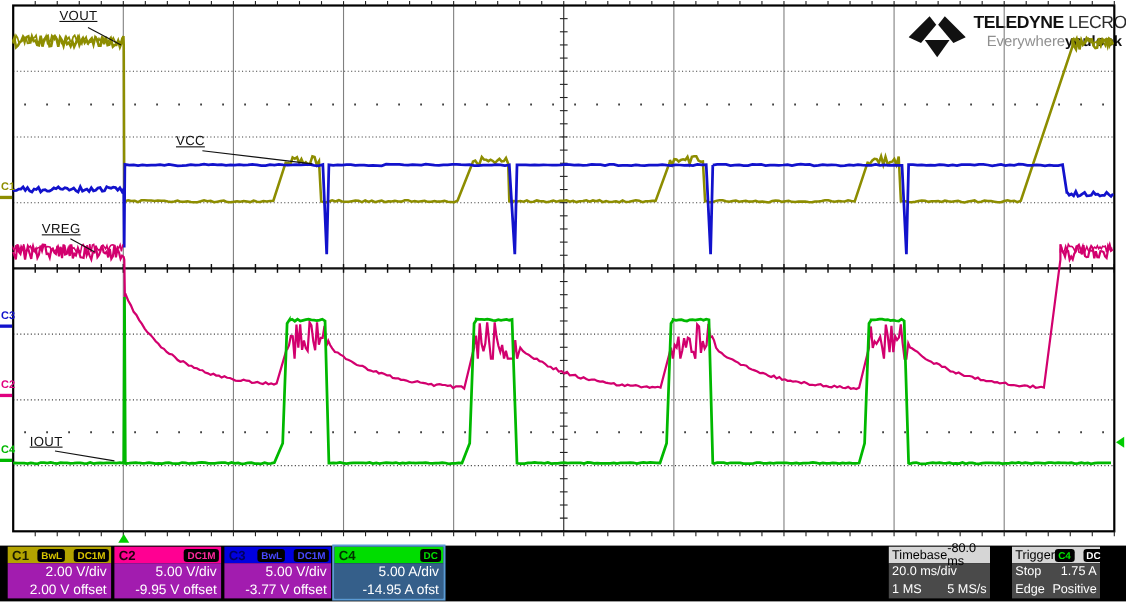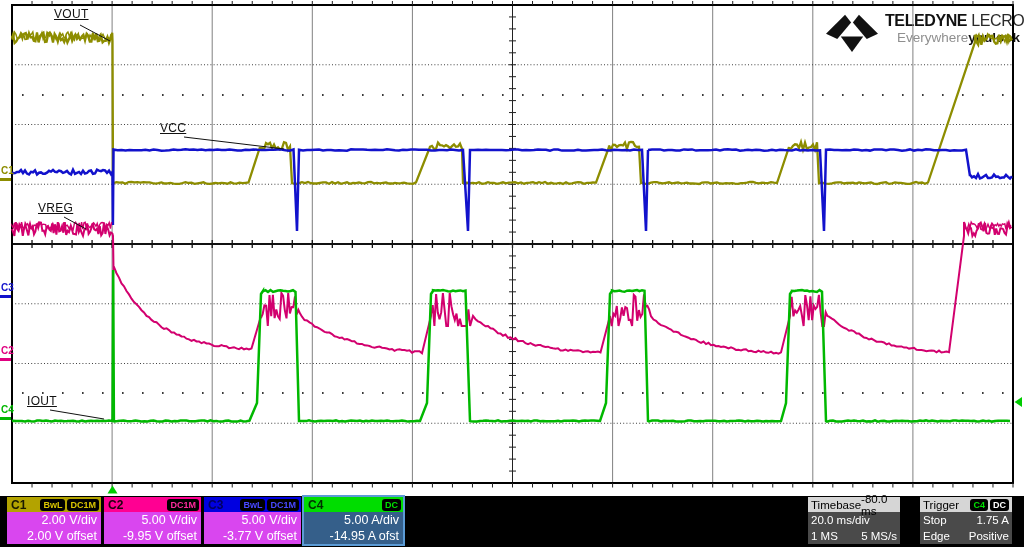--- a/index.html
+++ b/index.html
@@ -22,24 +22,24 @@
   .brand-rest{font-weight:normal;color:#2a2a2a;}
   .tagline{font-size:13.5px;white-space:nowrap;line-height:15px;}
   .tag-gray{color:#8f8f8f;margin-left:12px;}
   .tag-bold{font-weight:bold;color:#111;}
 
   
   #bar{position:absolute;left:0;top:496px;width:1024px;height:51px;background:#000;z-index:10;}
   .box{position:absolute;top:1px;height:47px;}
   .chhead{height:15px;display:flex;align-items:center;padding:0 2px 0 4px;}
   .chid{font-size:12px;font-weight:bold;color:#000;}
-  .badges{margin-left:auto;display:flex;gap:2px;}
+  .badges{margin-left:auto;display:flex;gap:8px;}
   .badge{background:#000;border-radius:3px;font-size:9px;font-weight:bold;
          padding:1px 3px;line-height:10px;}
-  .chbody{height:31px;background:#d946ef;color:#fff;font-size:12.5px;text-align:right;
+  .chbody{height:31px;background:#a21caf;color:#fff;font-size:12.5px;text-align:right;
           padding:1px 4px 0 0;line-height:15.5px;}
   .box.sel{outline:2px solid #5b9bd5;}
   .box.sel .chbody{background:#355f8a;}
 
   .infohead{height:15px;background:#d6d6d6;color:#000;font-size:11.5px;display:flex;
             align-items:center;padding:0 3px;justify-content:space-between;}
   .infobody{height:31px;background:#4a4a4a;color:#fff;font-size:11.5px;
             padding:1px 3px 0 3px;line-height:15.5px;}
   .row{display:flex;justify-content:space-between;}
   .r{text-align:left;}
@@ -364,21 +364,21 @@
       </div>
       <div class="infobody">
         <div class="r">20.0 ms/div</div>
         <div class="row">
           <span>1 MS</span>
           <span>5 MS/s</span>
         </div>
       </div>
     </div>
 
-    <div class="box" style="left:920px;width:92px">
+    <div class="box" style="left:920px;width:80px">
       <div class="infohead">
         <span>Trigger</span>
         <span class="badges">
           <span class="badge" id="trg-src" style="color: rgb(0, 224, 0);">C4</span>
           <span class="badge" style="color:#fff">DC</span>
         </span>
       </div>
       <div class="infobody">
         <div class="row">
           <span>Stop</span>

